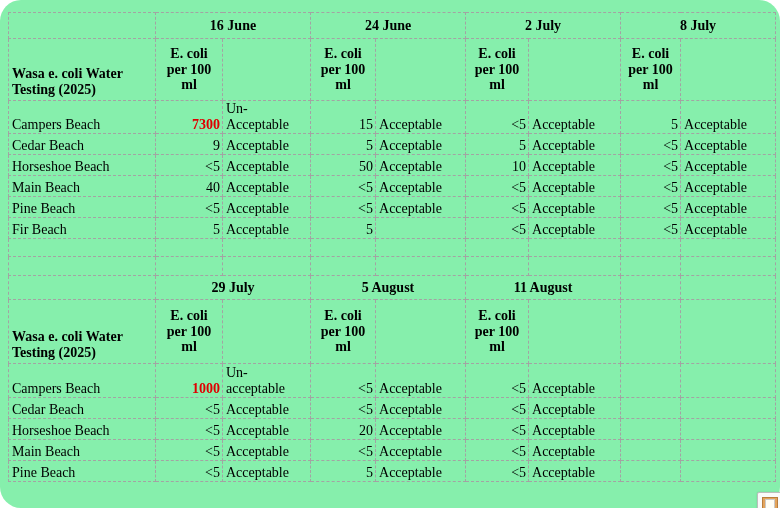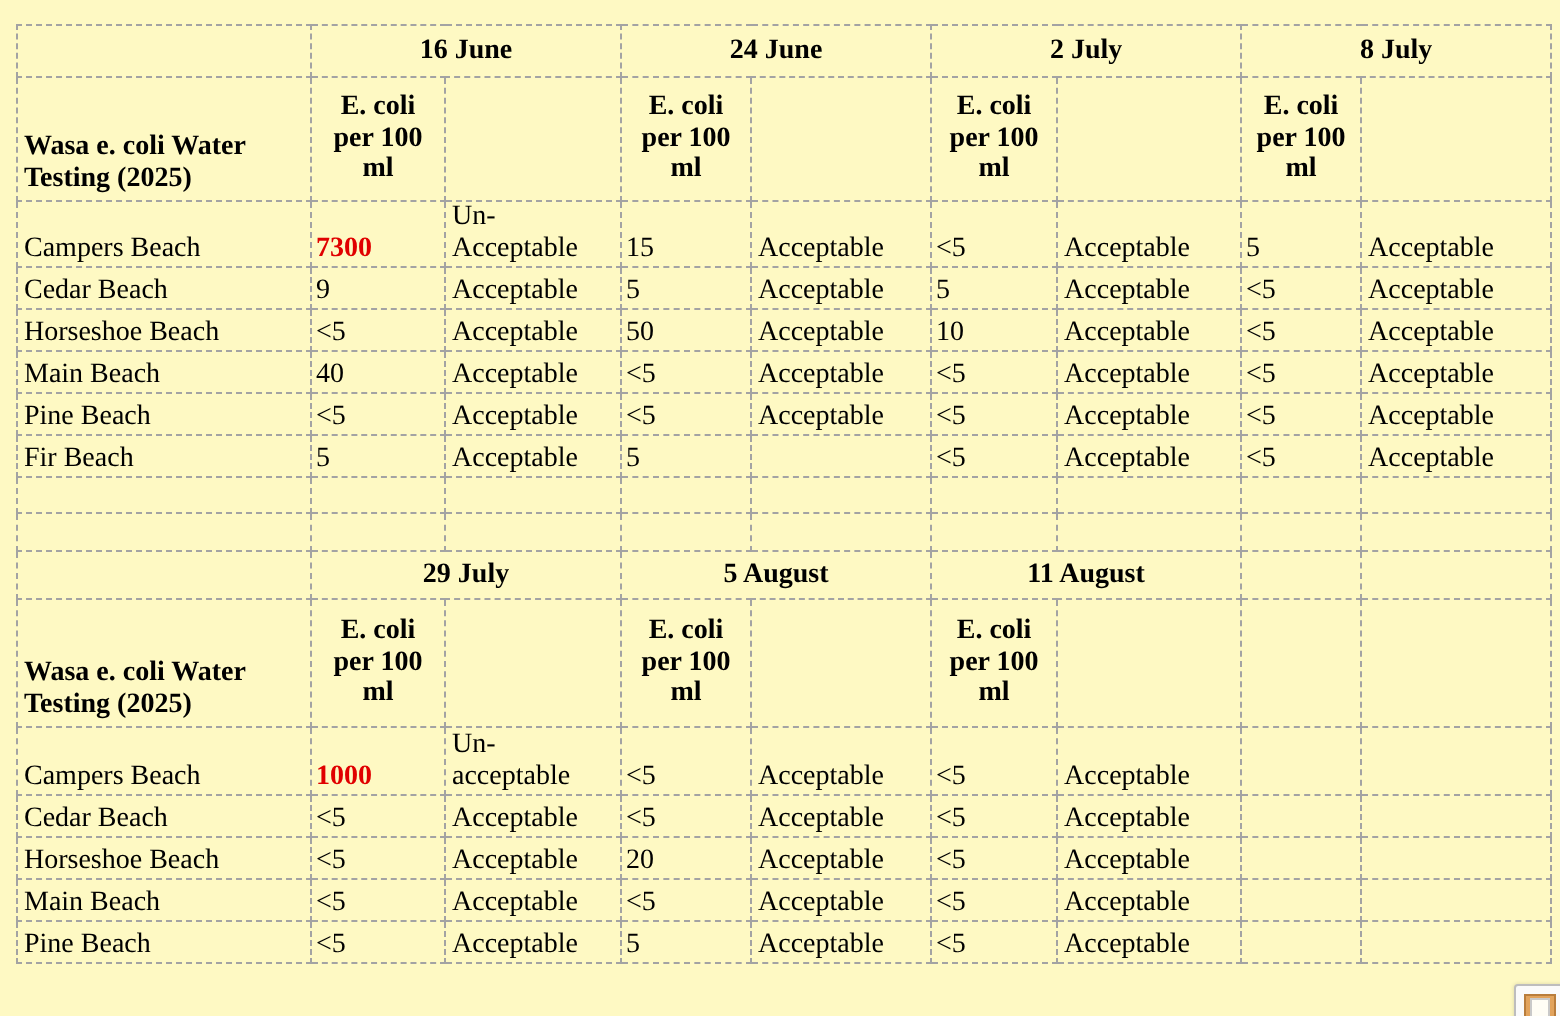--- a/index.html
+++ b/index.html
@@ -1,20 +1,20 @@
 <!DOCTYPE html>
 <html><head>
 <meta charset="utf-8">
 <style>
   html,body{margin:0;padding:0;}
   body{
     width:780px;height:508px;background:#ffffff;overflow:hidden;position:relative;
     font-family:"Liberation Serif","DejaVu Serif",serif;
   }
-  .page{position:absolute;inset:0;background:#fef9c3;}
+  .page{position:absolute;inset:0;background:#86efac;border-radius:21px;}
   table.wtable{
     position:absolute;left:8px;top:12px;width:767px;
     border-collapse:collapse;table-layout:fixed;
   }
   td{
     border:1px dashed #a3a3a3;
     padding:0 2px;
     font-size:14px;color:#000;
     vertical-align:bottom;
     white-space:pre-line;
@@ -24,21 +24,21 @@
   tr.h-date{height:26px;}
   tr.h-date2{height:24px;padding-left:13px;}
   tr.h-head{height:62px;}
   tr.h-head2{height:64px;}
   tr.h-big{height:33px;}
   tr.h-big2{height:34px;}
   tr.h-row{height:21px;}
   tr.h-sp1{height:18px;}
   tr.h-sp2{height:19px;}
   td.nm{text-align:left;padding-left:3px;}
-  td.v{text-align:left;}
+  td.v{text-align:right;}
   td.st{text-align:left;padding-left:3px;}
   td.date{font-weight:bold;text-align:center;vertical-align:middle;}
   td.title{font-weight:bold;vertical-align:bottom;padding:1px 15px 2px 3px;}
   td.unit{font-weight:bold;text-align:center;vertical-align:middle;margin-top:48px;}
   td.alert{color:#e00000;font-weight:bold;}
   
   .float-btn{
     position:absolute;right:-3px;bottom:-3px;width:24px;height:17px;
     border:1px solid #bdbdbd;background:#fafafa;border-radius:2px;
     box-shadow:0 0 2px rgba(0,0,0,0.15);

